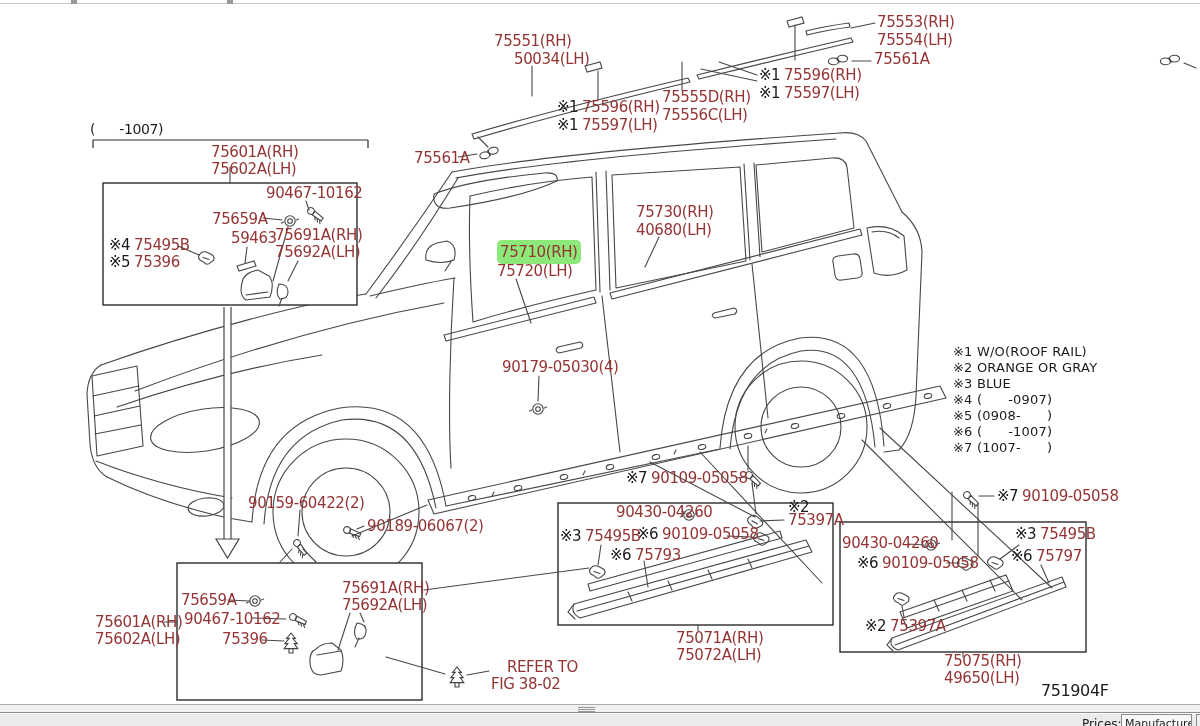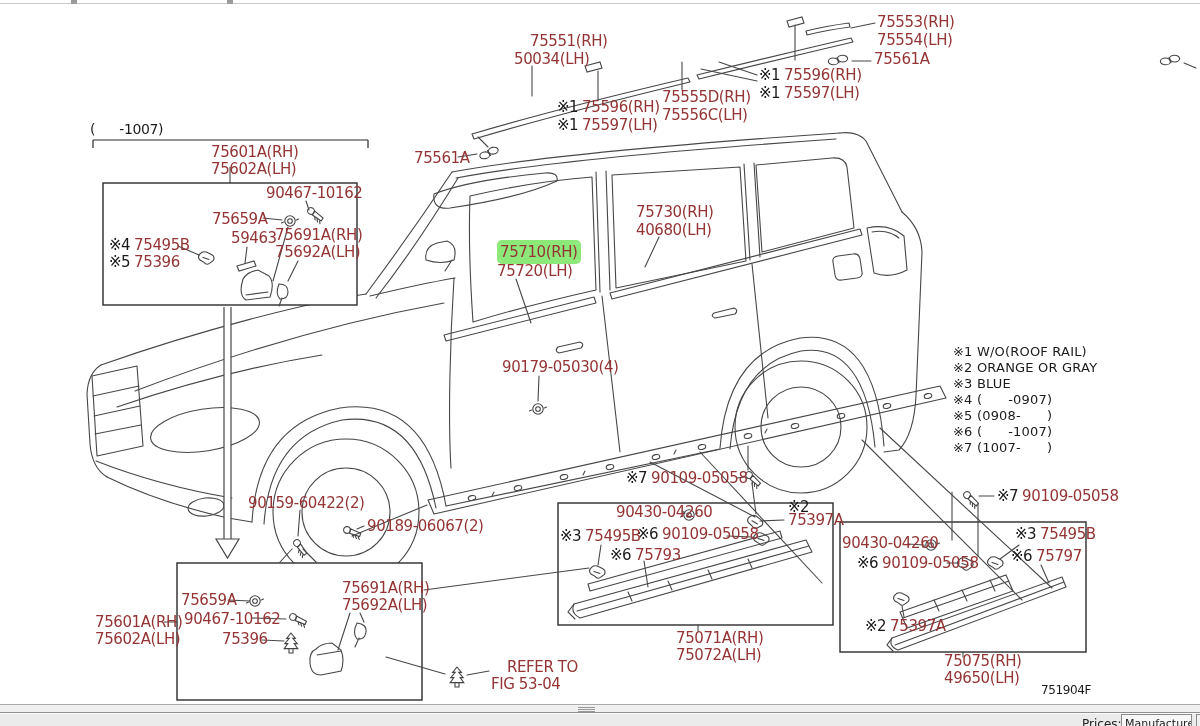--- a/index.html
+++ b/index.html
@@ -226,21 +226,21 @@
         <path d="M908,544 L924,545 M947,563 L958,563 M1019,545 L1000,559 M1041,565 L1049,583 M904,617 L902,606 M963,652 V657"></path>
       </g>
       <g stroke="#474747" stroke-width="1.1" fill="none" stroke-linecap="round">
         <use href="#screw" transform="translate(967,495) rotate(30)"></use>
         <path d="M994,496 L979,496 M952,492 V540 M978,504 V556"></path>
         <path d="M880,428 L1052,588 M862,440 L1022,600"></path>
       </g>
     </g>
   </svg>
 
-  <div class="lb" style="left:530px;top:33px"><span class="pt">75551(RH)</span></div>
+  <div class="lb" style="left:494px;top:33px"><span class="pt">75551(RH)</span></div>
   <div class="lb" style="left:514px;top:51px"><span class="pt">50034(LH)</span></div>
   <div class="lb" style="left:557px;top:99px"><span class="pfx">※1 </span><span class="pt">75596(RH)</span></div>
   <div class="lb" style="left:557px;top:117px"><span class="pfx">※1 </span><span class="pt">75597(LH)</span></div>
   <div class="lb" style="left:662px;top:89px"><span class="pt">75555D(RH)</span></div>
   <div class="lb" style="left:662px;top:107px"><span class="pt">75556C(LH)</span></div>
   <div class="lb" style="left:759px;top:67px"><span class="pfx">※1 </span><span class="pt">75596(RH)</span></div>
   <div class="lb" style="left:759px;top:85px"><span class="pfx">※1 </span><span class="pt">75597(LH)</span></div>
   <div class="lb" style="left:877px;top:14px"><span class="pt">75553(RH)</span></div>
   <div class="lb" style="left:877px;top:32px"><span class="pt">75554(LH)</span></div>
   <div class="lb" style="left:874px;top:51px"><span class="pt">75561A</span></div>
@@ -274,42 +274,42 @@
   <div class="lb" style="left:248px;top:495px"><span class="pt">90159-60422(2)</span></div>
   <div class="lb" style="left:367px;top:518px"><span class="pt">90189-06067(2)</span></div>
   <div class="lb" style="left:181px;top:592px"><span class="pt">75659A</span></div>
   <div class="lb" style="left:184px;top:611px"><span class="pt">90467-10162</span></div>
   <div class="lb" style="left:222px;top:631px"><span class="pt">75396</span></div>
   <div class="lb" style="left:342px;top:580px"><span class="pt">75691A(RH)</span></div>
   <div class="lb" style="left:342px;top:597px"><span class="pt">75692A(LH)</span></div>
   <div class="lb" style="left:95px;top:614px"><span class="pt">75601A(RH)</span></div>
   <div class="lb" style="left:95px;top:631px"><span class="pt">75602A(LH)</span></div>
   <div class="lb" style="left:507px;top:659px"><span class="pt">REFER TO</span></div>
-  <div class="lb" style="left:491px;top:676px"><span class="pt">FIG 53-04</span></div>
+  <div class="lb" style="left:491px;top:676px"><span class="pt">FIG 38-02</span></div>
 
   <div class="lb" style="left:626px;top:470px"><span class="pfx">※7 </span><span class="pt">90109-05058</span></div>
   <div class="lb" style="left:616px;top:504px"><span class="pt">90430-04260</span></div>
   <div class="lb" style="left:788px;top:499px"><span class="pfx">※2</span></div>
   <div class="lb" style="left:788px;top:512px"><span class="pt">75397A</span></div>
   <div class="lb" style="left:637px;top:526px"><span class="pfx">※6 </span><span class="pt">90109-05058</span></div>
   <div class="lb" style="left:560px;top:528px"><span class="pfx">※3 </span><span class="pt">75495B</span></div>
   <div class="lb" style="left:610px;top:547px"><span class="pfx">※6 </span><span class="pt">75793</span></div>
   <div class="lb" style="left:676px;top:630px"><span class="pt">75071A(RH)</span></div>
   <div class="lb" style="left:676px;top:647px"><span class="pt">75072A(LH)</span></div>
 
   <div class="lb" style="left:997px;top:488px"><span class="pfx">※7 </span><span class="pt">90109-05058</span></div>
   <div class="lb" style="left:1015px;top:526px"><span class="pfx">※3 </span><span class="pt">75495B</span></div>
   <div class="lb" style="left:842px;top:535px"><span class="pt">90430-04260</span></div>
   <div class="lb" style="left:1011px;top:548px"><span class="pfx">※6 </span><span class="pt">75797</span></div>
   <div class="lb" style="left:857px;top:555px"><span class="pfx">※6 </span><span class="pt">90109-05058</span></div>
   <div class="lb" style="left:865px;top:618px"><span class="pfx">※2 </span><span class="pt">75397A</span></div>
   <div class="lb" style="left:944px;top:653px"><span class="pt">75075(RH)</span></div>
   <div class="lb" style="left:944px;top:670px"><span class="pt">49650(LH)</span></div>
 
-  <div class="lb blk" style="left:1041px;top:682px;font-size:12px"><span>751904F</span></div>
+  <div class="lb blk" style="left:1041px;top:682px;font-size:16px"><span>751904F</span></div>
 
   <div class="splitter">
     <div class="splitter-handle"></div>
   </div>
   <div class="bottombar">
     <span class="prices-label">Prices:</span>
     <div class="prices-select">Manufacturer</div>
     <div class="partial-control"></div>
   </div>
 

